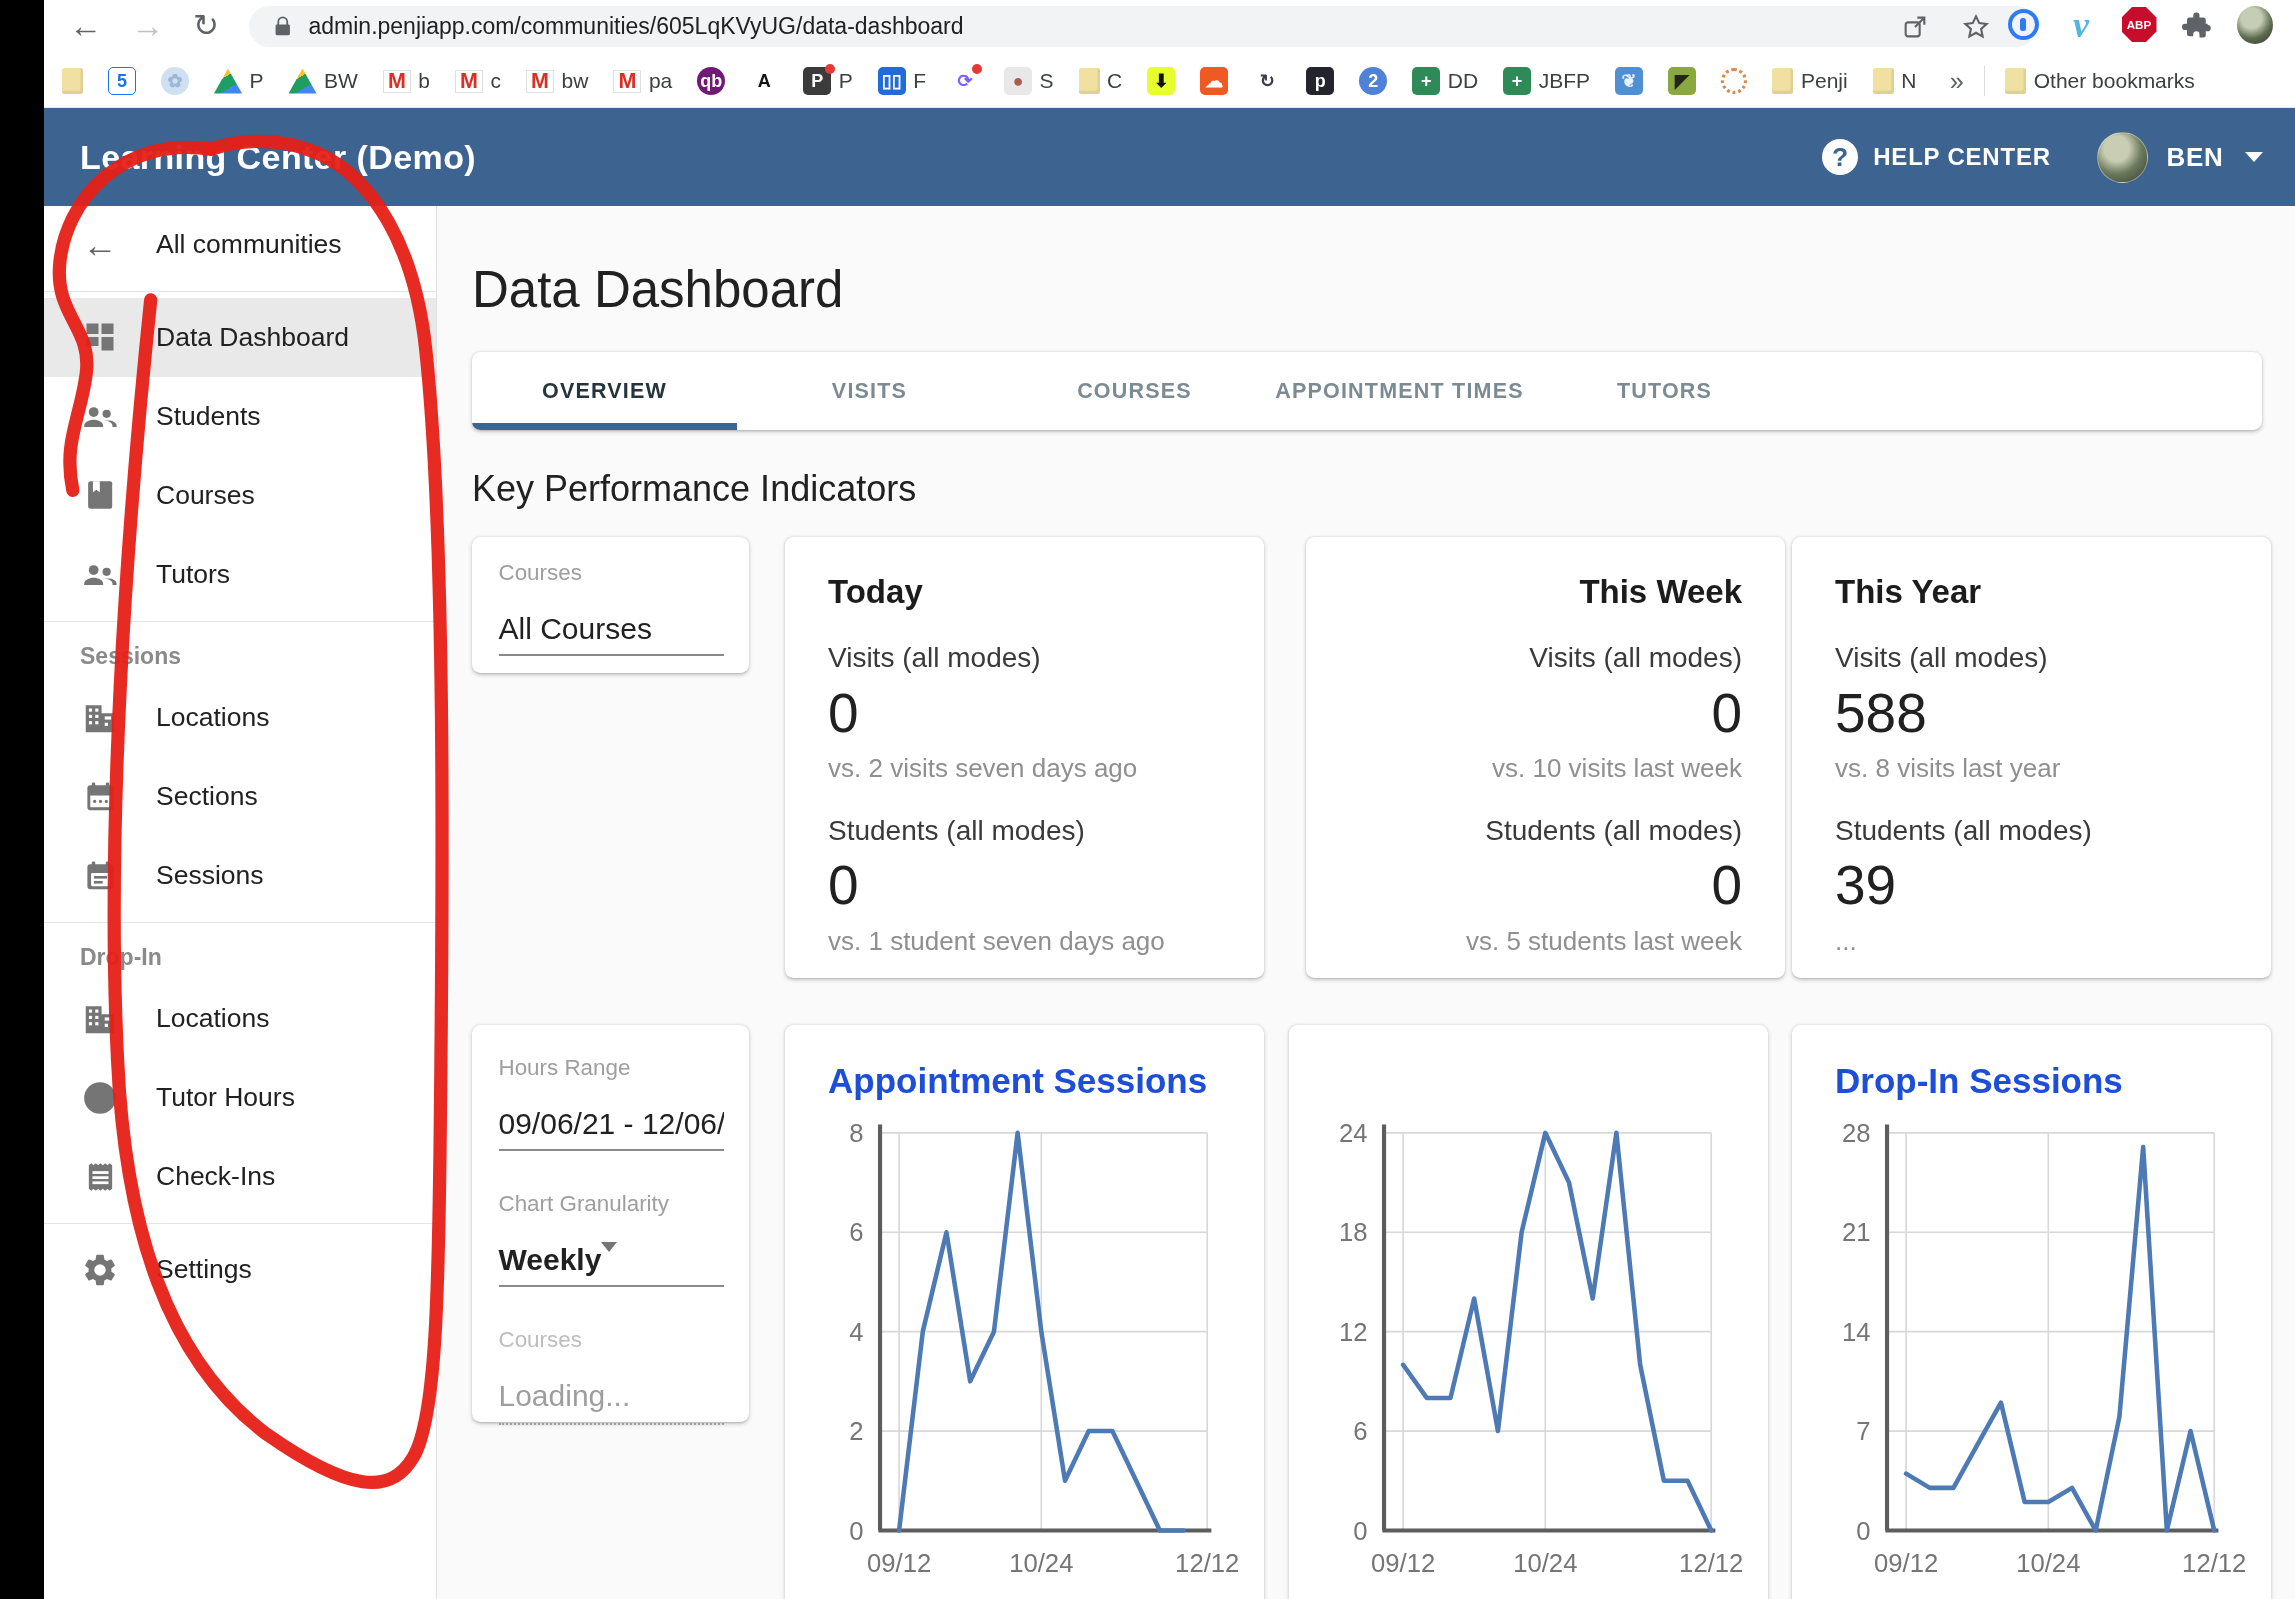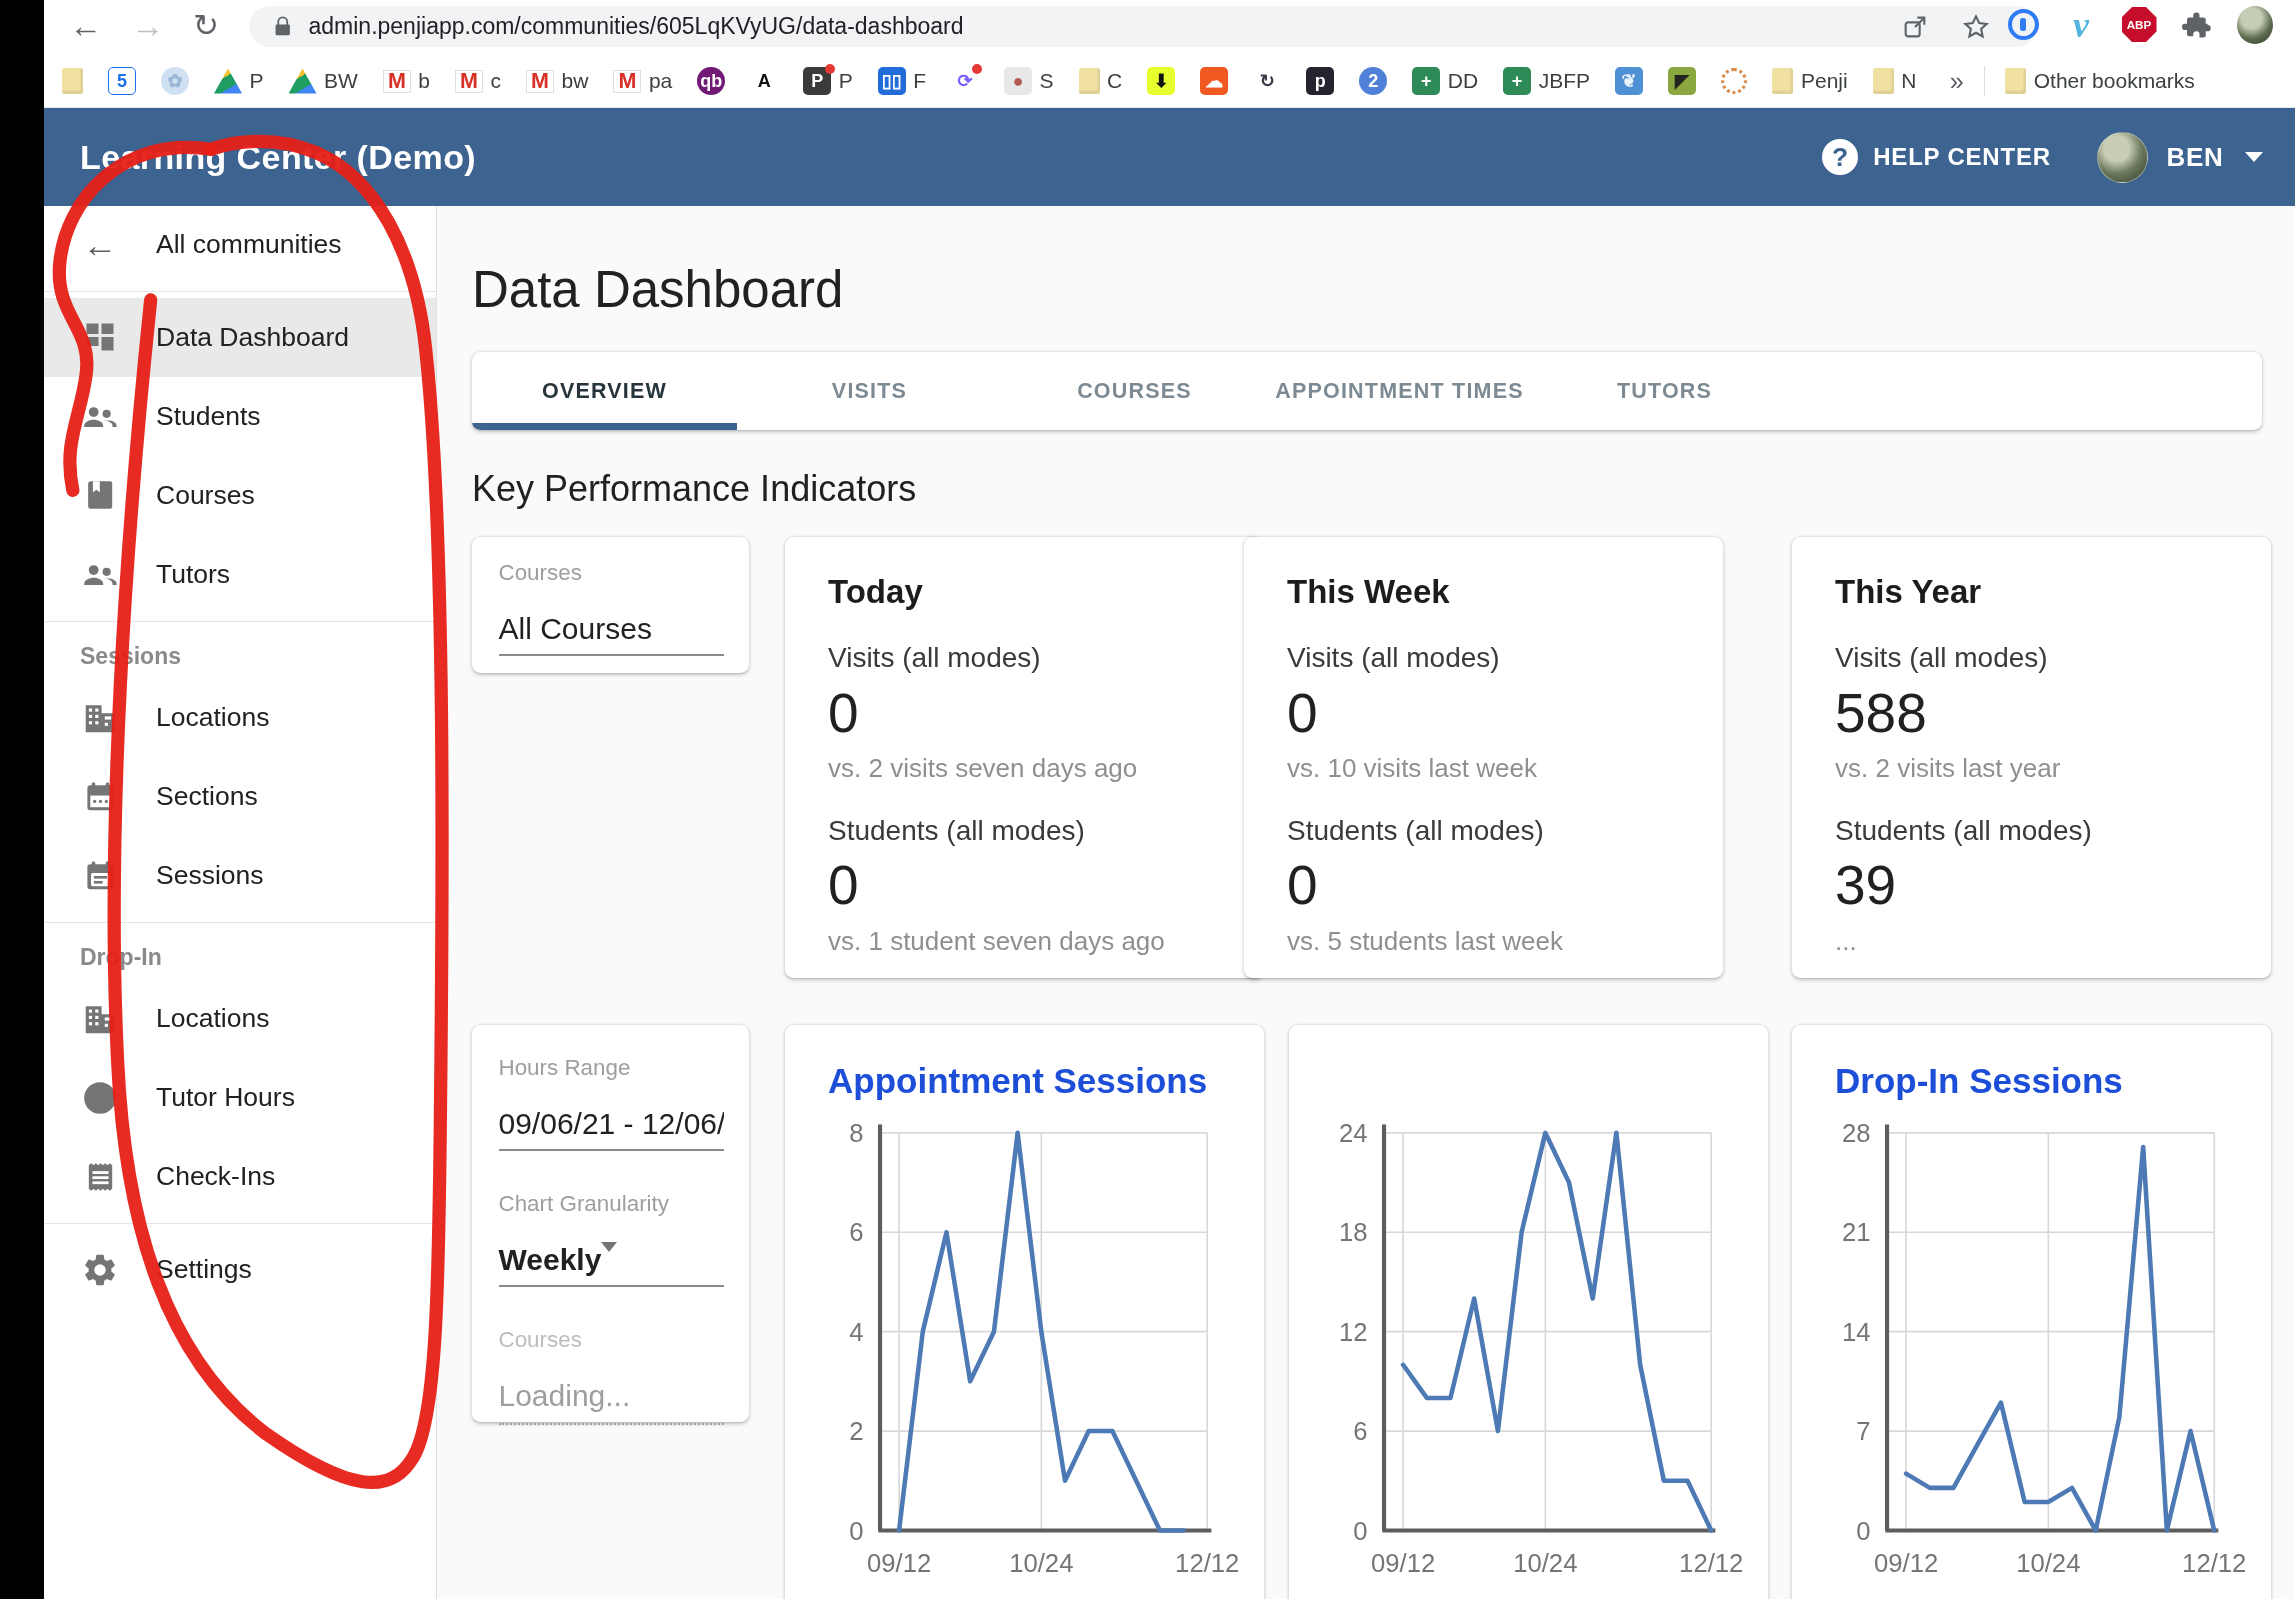--- a/index.html
+++ b/index.html
@@ -438,34 +438,34 @@
     <div id="kpi-cards-holder">
         <div class="card kpi-card" style="left: 349px;">
           <div class="kpi-title">Today</div>
           <div class="kpi-label">Visits (all modes)</div>
           <div class="kpi-value">0</div>
           <div class="kpi-compare">vs. 2 visits seven days ago</div>
           <div class="kpi-label">Students (all modes)</div>
           <div class="kpi-value">0</div>
           <div class="kpi-compare">vs. 1 student seven days ago</div>
         </div>
-        <div class="card kpi-card" style="left: 808px;">
+        <div class="card kpi-card" style="left: 870px; text-align: right;">
           <div class="kpi-title">This Week</div>
           <div class="kpi-label">Visits (all modes)</div>
           <div class="kpi-value">0</div>
           <div class="kpi-compare">vs. 10 visits last week</div>
           <div class="kpi-label">Students (all modes)</div>
           <div class="kpi-value">0</div>
           <div class="kpi-compare">vs. 5 students last week</div>
         </div>
         <div class="card kpi-card" style="left: 1356px;">
           <div class="kpi-title">This Year</div>
           <div class="kpi-label">Visits (all modes)</div>
           <div class="kpi-value">588</div>
-          <div class="kpi-compare">vs. 2 visits last year</div>
+          <div class="kpi-compare">vs. 8 visits last year</div>
           <div class="kpi-label">Students (all modes)</div>
           <div class="kpi-value">39</div>
           <div class="kpi-compare">...</div>
         </div>
       </div>
 
     <div class="card" id="controls-card">
       <div class="ctl-block">
         <div class="fld-label">Hours Range</div>
         <div class="fld-value" style="white-space:nowrap;overflow:hidden;width:225px;">09/06/21 - 12/06/2</div>

